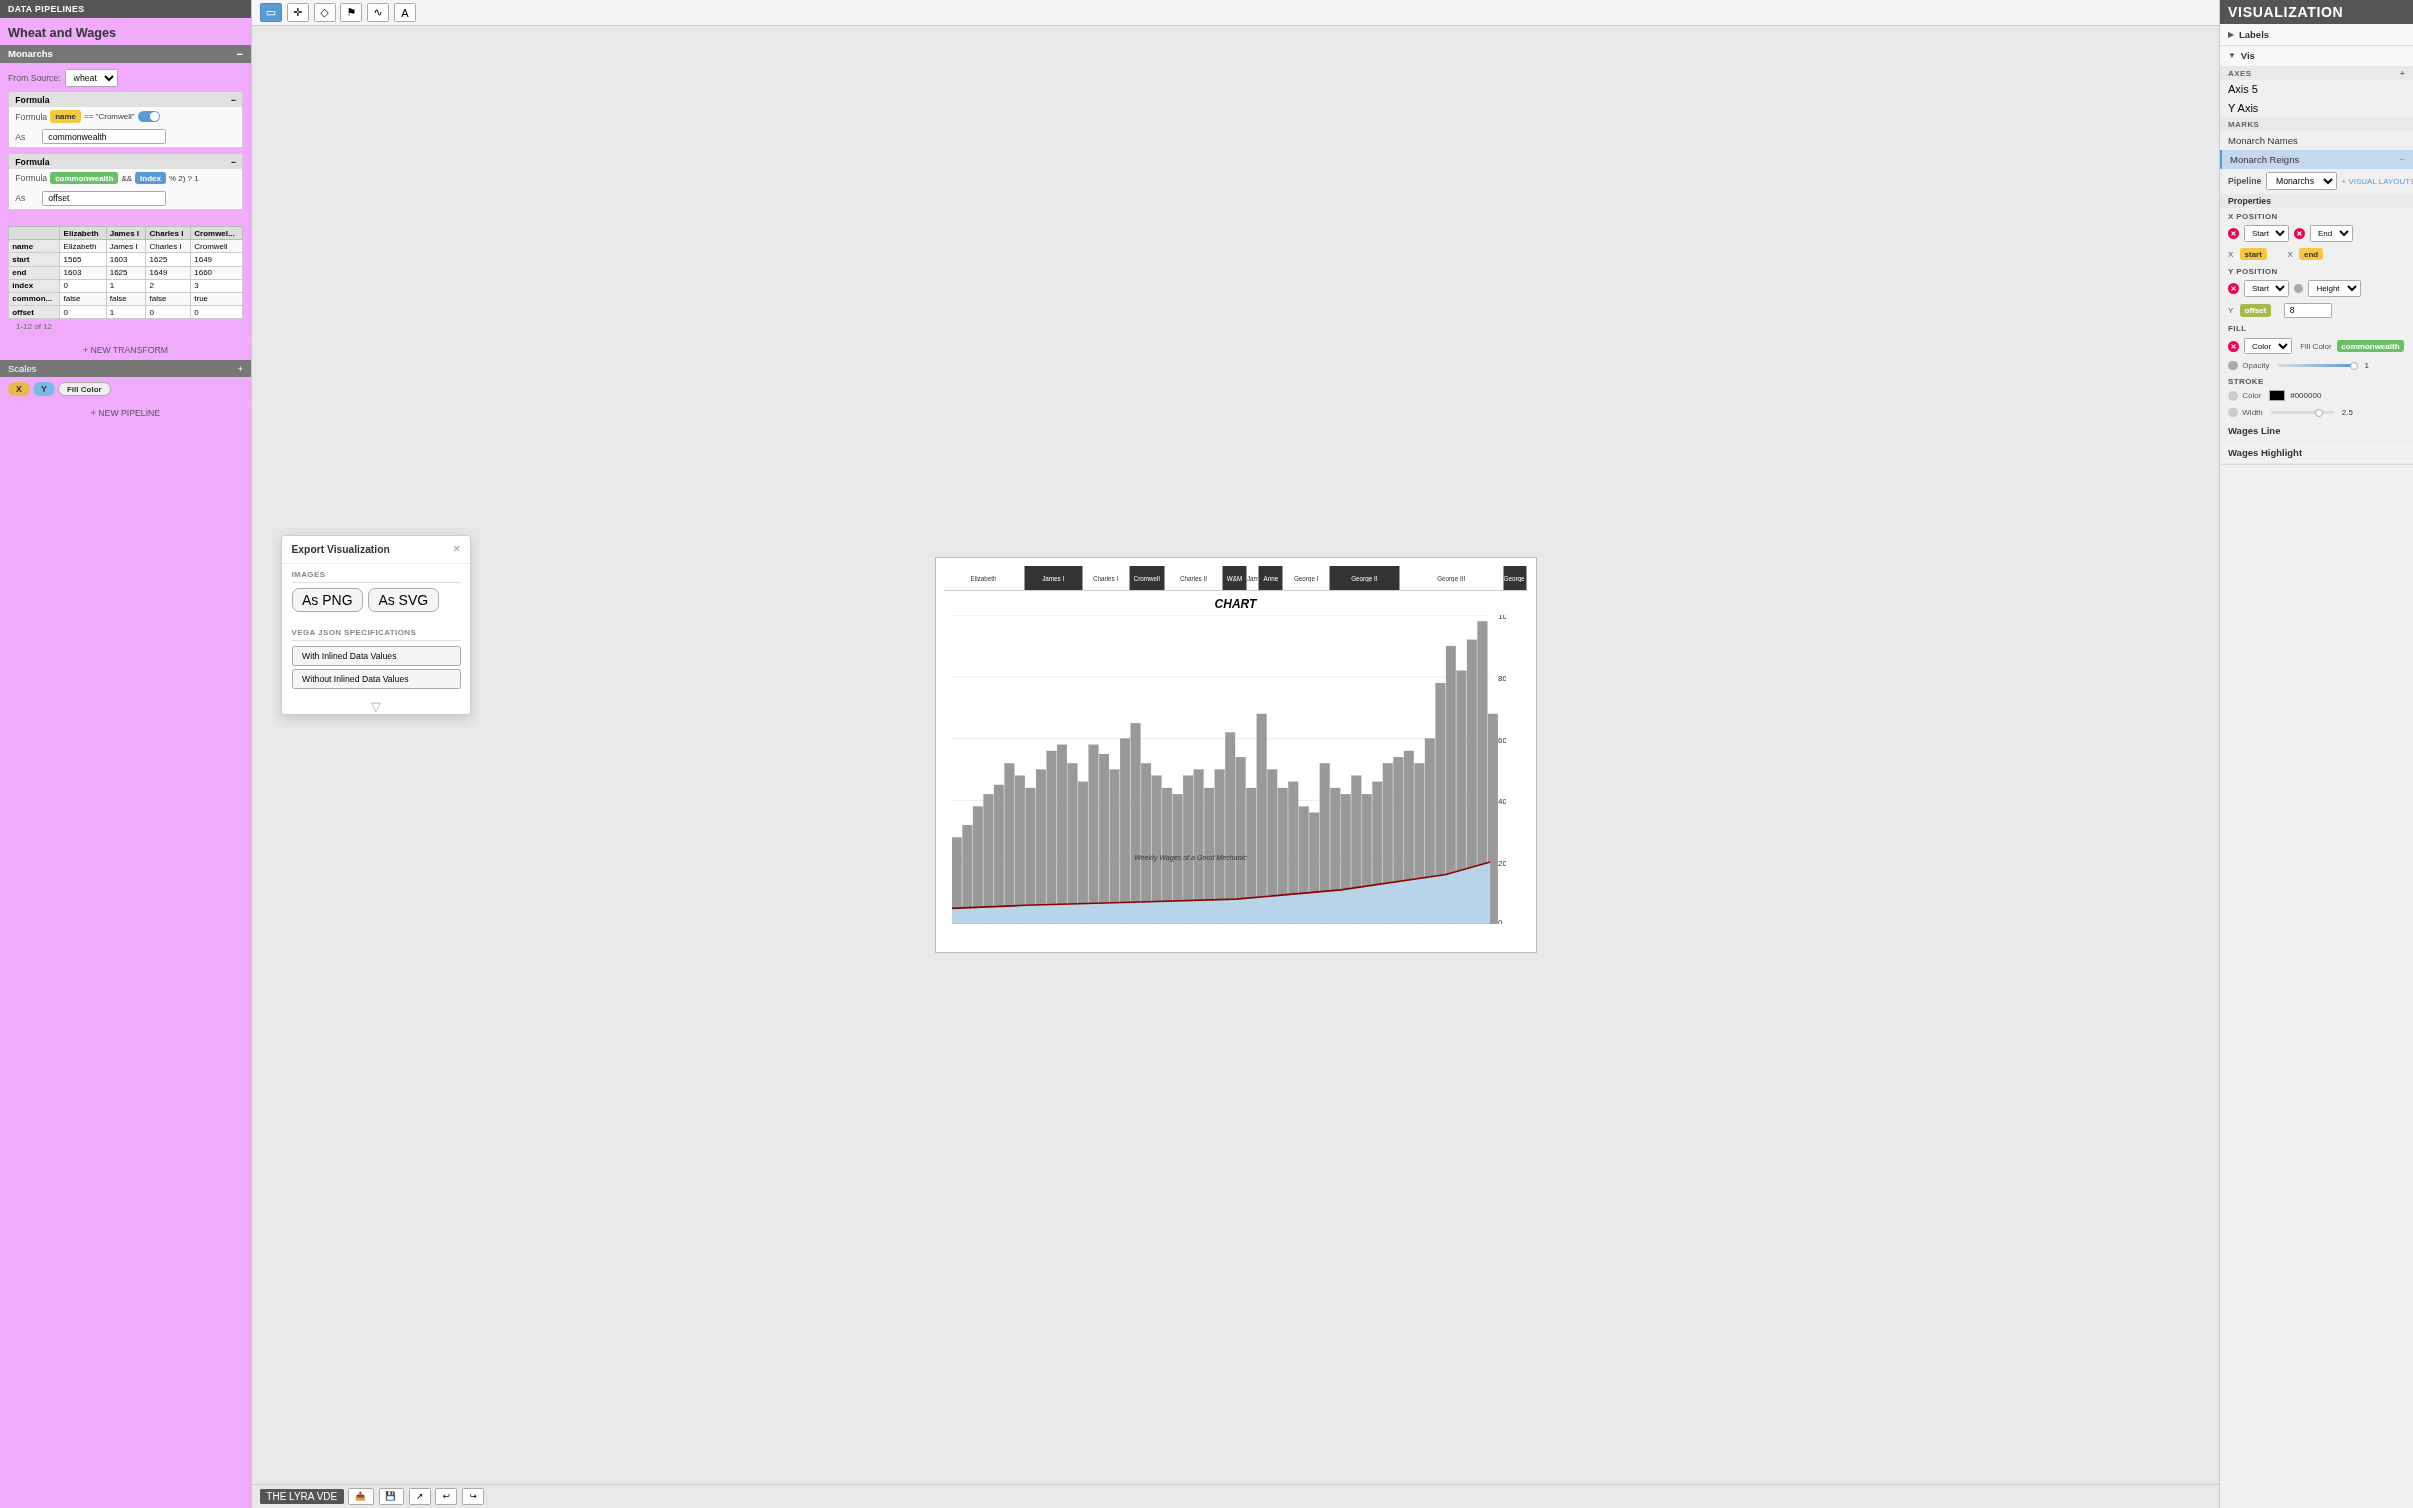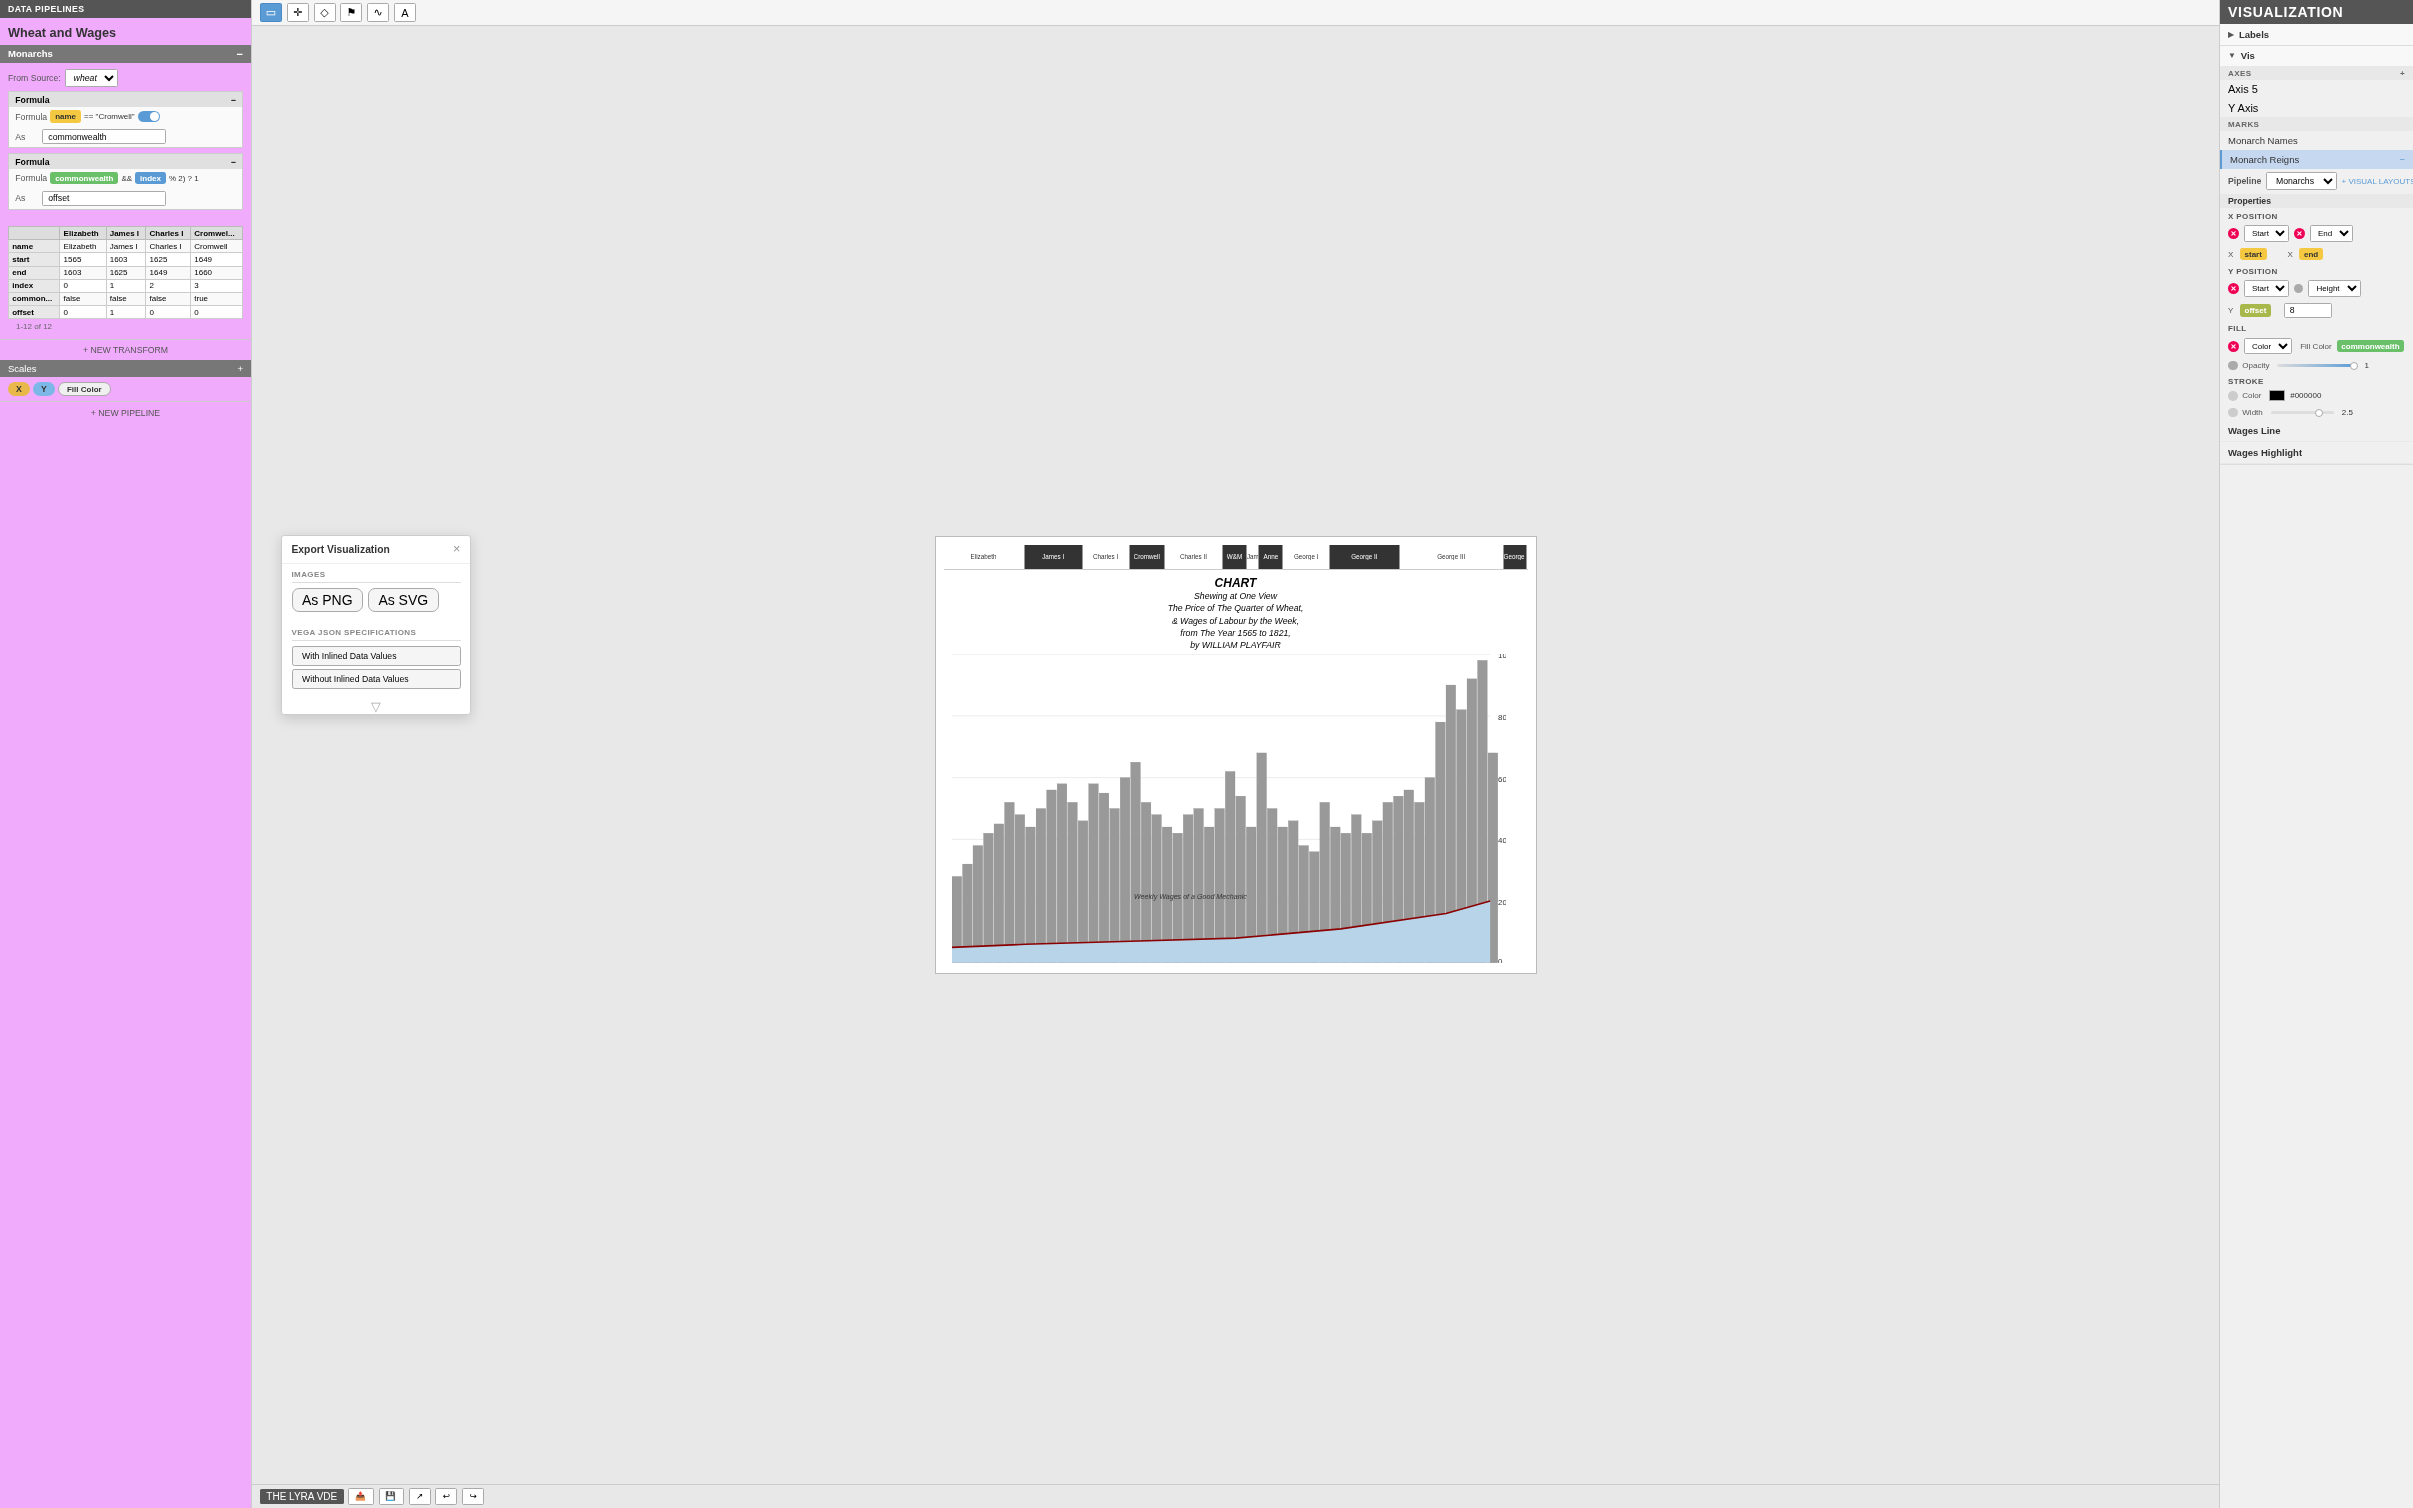--- a/index.html
+++ b/index.html
@@ -7,21 +7,21 @@
 
     
     .left-panel { width: 252px; background: #f0abfc; border-right: 0.8px solid #ccc; display: flex; flex-direction: column; overflow-y: auto; flex-shrink: 0; }
     .panel-header { background: #555; color: #fff; font-size: 8.7px; font-weight: bold; padding: 4px 8px; letter-spacing: 0.05em; }
     .section-title { font-size: 12.7px; font-weight: bold; padding: 8px 8px 4.8px 8px; color: #333; }
     .section-bar { display: flex; justify-content: space-between; align-items: center; background: #777; color: #fff; padding: 3.2px 8px; font-size: 9.5px; font-weight: bold; }
     .section-bar .collapse-btn { cursor: pointer; font-size: 11px; color: #fff; }
     .section-content { padding: 6.3px 8px; }
     .from-source-row { display: flex; align-items: center; gap: 4.8px; margin-bottom: 4.8px; }
     .from-source-row label { font-size: 8.7px; color: #555; }
-    .from-source-row select { font-size: 8.7px; padding: 1.6px 3.2px; border: 0.8px solid #aaa; background: #fff; border-radius: 1.6px; font-style: italic; }
+    .from-source-row select { font-size: 8.7px; padding: 1.6px 3.2px; border: 0.8px solid #aaa; background: #fff; border-radius: 1.6px; }
     .formula-section { border: 0.8px solid #ccc; margin-bottom: 4.8px; background: #fafafa; }
     .formula-header { display: flex; justify-content: space-between; align-items: center; background: #e0e0e0; padding: 2.4px 6.3px; font-size: 8.7px; font-weight: bold; }
     .formula-row { display: flex; align-items: center; gap: 3.2px; padding: 3.2px 6.3px; }
     .formula-label { font-size: 8.7px; color: #555; min-width: 24px; }
     .formula-pill { background: #f5c842; border-radius: 2.4px; padding: 1.6px 4.8px; font-size: 8px; font-weight: bold; color: #333; }
     .formula-pill.blue { background: #5b9bd5; color: #fff; }
     .formula-text { font-size: 8px; color: #333; }
     .formula-toggle { width: 22px; height: 11px; background: #ccc; border-radius: 5.5px; position: relative; cursor: pointer; }
     .formula-toggle.on { background: #5b9bd5; }
     .formula-toggle::after { content: ''; width: 9.5px; height: 9.5px; background: #fff; border-radius: 50%; position: absolute; top: 0.8px; left: 0.8px; }
@@ -277,27 +277,20 @@
           <div style="flex: 9 1 0%; border-right: 0.8px solid rgb(153, 153, 153); display: flex; align-items: center; justify-content: center; font-size: 7.1px; overflow: hidden; background: rgb(255, 255, 255); color: rgb(51, 51, 51);">
             <span style="white-space: nowrap; overflow: hidden; font-size: 6.3px;">George III</span>
           </div>
           <div style="flex: 2 1 0%; border-right: 0.8px solid rgb(153, 153, 153); display: flex; align-items: center; justify-content: center; font-size: 7.1px; overflow: hidden; background: rgb(51, 51, 51); color: rgb(255, 255, 255);">
             <span style="white-space: nowrap; overflow: hidden; font-size: 6.3px;">George IV</span>
           </div>
         </div>
 
       <div class="chart-title">
         <div class="main">CHART</div>
-        <div class="sub">
-          <div>Shewing at One View</div>
-          <div>The Price of The Quarter of Wheat,</div>
-          <div>&amp; Wages of Labour by the Week,</div>
-          <div>from The Year 1565 to 1821,</div>
-          <div>by WILLIAM PLAYFAIR</div>
-        </div>
       </div>
 
       <div style="position:relative; margin: 0 0 0 8px;">
         <svg width="554" height="309" viewBox="0 0 700 390" style="font-size:12px">
 
           <line x1="0" y1="0" x2="680" y2="0" stroke="#ccc" stroke-width="0.5"></line>
           <line x1="0" y1="78" x2="680" y2="78" stroke="#ccc" stroke-width="0.5"></line>
           <line x1="0" y1="156" x2="680" y2="156" stroke="#ccc" stroke-width="0.5"></line>
           <line x1="0" y1="234" x2="680" y2="234" stroke="#ccc" stroke-width="0.5"></line>
           <line x1="0" y1="312" x2="680" y2="312" stroke="#ccc" stroke-width="0.5"></line>

